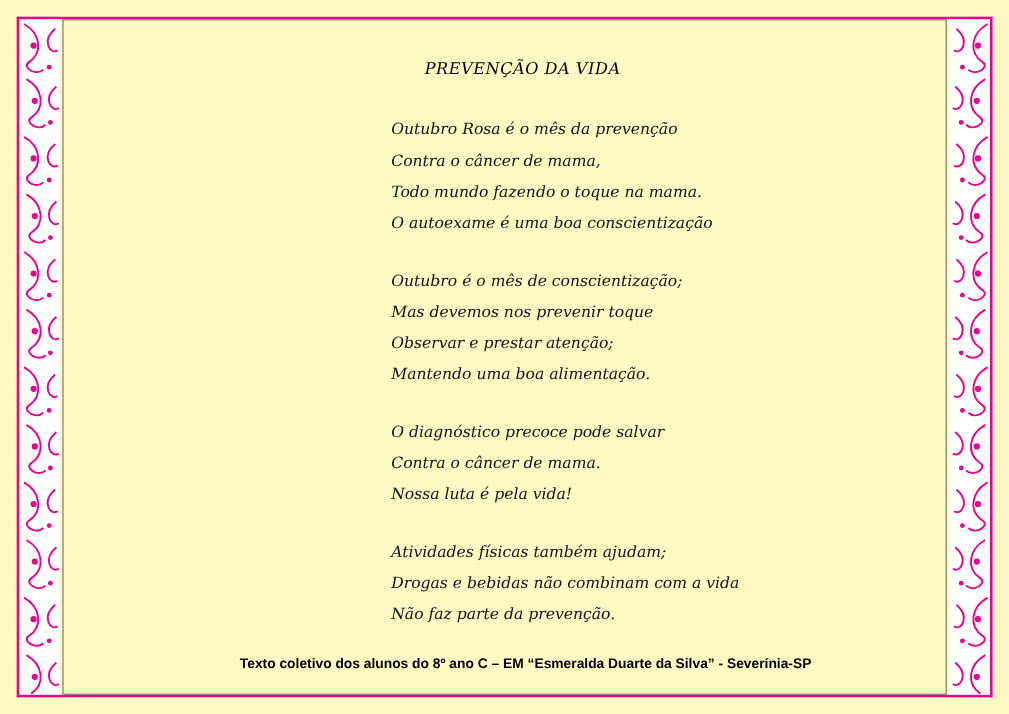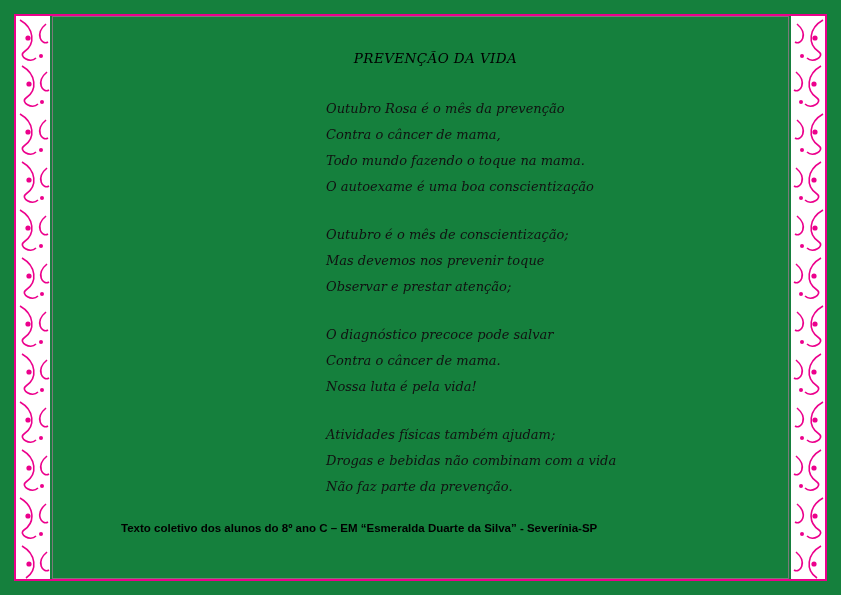--- a/index.html
+++ b/index.html
@@ -12,21 +12,21 @@
     height: 595px;
     font-family: "Liberation Serif", serif;
     overflow: hidden;
   }
 
   .page {
     position: relative;
     width: 841px;
     height: 595px;
     box-sizing: border-box;
-    background: #15803d;
+    background: #fef9c3;
   }
 
   
   .border-frame {
     position: absolute;
     left: 14px;
     top: 14px;
     right: 14px;
     bottom: 14px;
     border: 2px solid #ec008c;
@@ -102,20 +102,21 @@
     color: #111111;
     white-space: nowrap;
   }
 
   .credit {
     margin-top: 4px;
     font-family: "Liberation Sans", sans-serif;
     font-weight: bold;
     font-size: 11.5px;
     color: #000000;
+    text-align: center;
     padding-left: 0;
     margin-left: -205px;
   }
 </style>
 </head>
 <body>
 
 <div class="page">
 
   <div class="border-frame"></div>
@@ -244,20 +245,21 @@
         <div class="line">Outubro Rosa é o mês da prevenção</div>
         <div class="line">Contra o câncer de mama,</div>
         <div class="line">Todo mundo fazendo o toque na mama.</div>
         <div class="line">O autoexame é uma boa conscientização</div>
       </div>
 
       <div class="stanza">
         <div class="line">Outubro é o mês de conscientização;</div>
         <div class="line">Mas devemos nos prevenir toque</div>
         <div class="line">Observar e prestar atenção;</div>
+        <div class="line">Mantendo uma boa alimentação.</div>
       </div>
 
       <div class="stanza">
         <div class="line">O diagnóstico precoce pode salvar</div>
         <div class="line">Contra o câncer de mama.</div>
         <div class="line">Nossa luta é pela vida!</div>
       </div>
 
       <div class="stanza">
         <div class="line">Atividades físicas também ajudam;</div>

